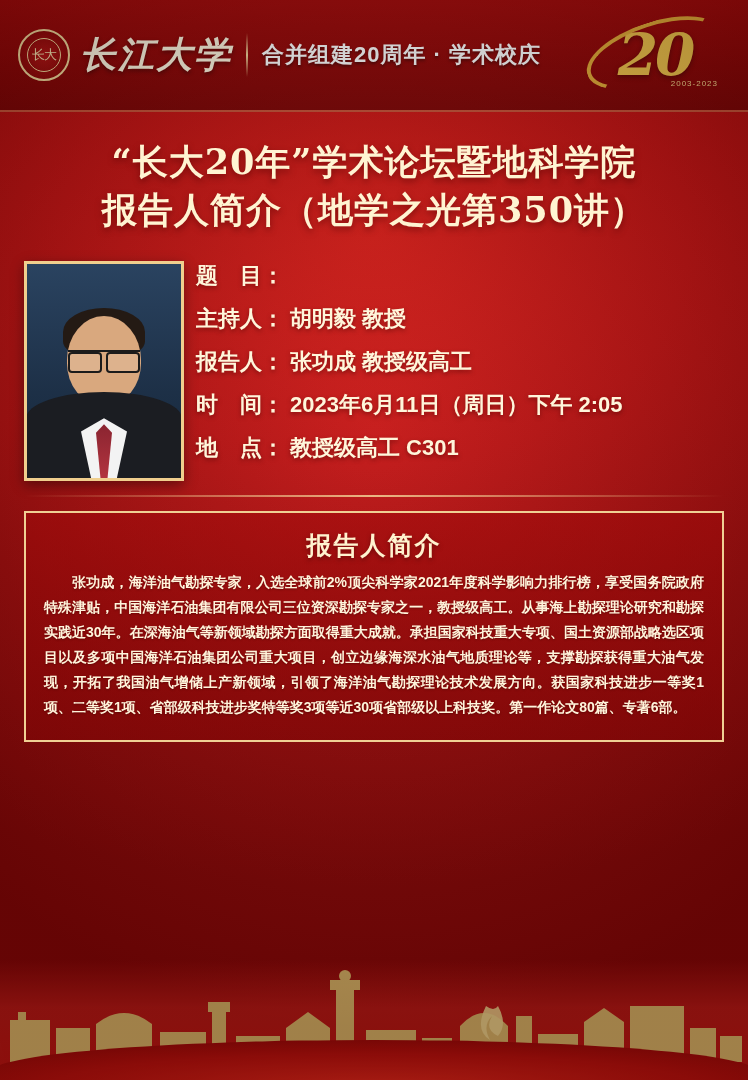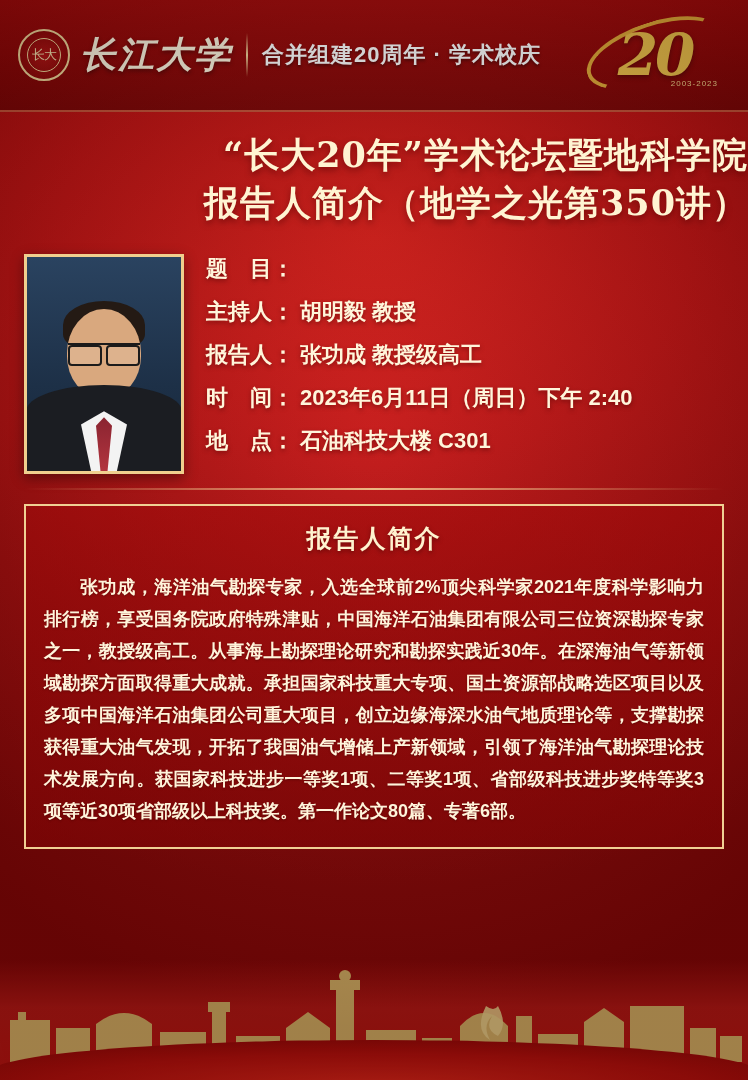--- a/index.html
+++ b/index.html
@@ -116,42 +116,42 @@
   .logo-years {
     position: absolute;
     bottom: 10px; right: 12px;
     font-size: 8px;
     color: #f3d38a;
     letter-spacing: 1px;
   }
 
   
   .title-block {
-    margin-top: 19px;
-    text-align: right;
+    margin-top: 26px;
+    text-align: center;
     position: relative;
     z-index: 3;
   }
   .title-line {
     font-family: "DejaVu Serif", "Liberation Serif", serif;
     font-size: 35px;
     font-weight: 700;
     color: #fff4d2;
     letter-spacing: 1px;
     line-height: 1.36;
     text-shadow: 0 3px 6px rgba(80,0,0,0.55);
   }
 
   
   .info-wrap {
     position: relative;
     z-index: 3;
     display: flex;
     margin: 28px 24px 0 24px;
-    gap: 22px;
+    gap: 12px;
     align-items: flex-start;
   }
   .portrait {
     width: 160px; height: 220px;
     flex: 0 0 auto;
     border: 3px solid #f0cf8e;
     background: linear-gradient(180deg, #2a4360 0%, #1d3047 60%, #16283b 100%);
     position: relative;
     overflow: hidden;
     box-shadow: 0 4px 12px rgba(0,0,0,0.4);
@@ -249,26 +249,26 @@
     border: 2px solid #f0d094;
     background: linear-gradient(180deg, rgba(160,10,10,0.55), rgba(130,5,5,0.55));
     padding: 16px 18px 20px 18px;
   }
   .bio-title {
     text-align: center;
     font-family: "DejaVu Serif", "Liberation Serif", serif;
     font-size: 25px;
     font-weight: 700;
     color: #fff3cf;
-    margin-bottom: 16px;
+    margin-bottom: 8px;
     letter-spacing: 2px;
     text-shadow: 0 2px 4px rgba(60,0,0,0.5);
   }
   .bio-text {
-    font-size: 18px;
+    font-size: 14px;
     line-height: 1.78;
     color: #fff4db;
     text-align: justify;
     text-indent: 2em;
     font-weight: 700;
     text-shadow: 0 1px 2px rgba(60,0,0,0.45);
   }
 
   
   .footer {
@@ -337,25 +337,25 @@
       <div class="info-row">
         <span class="info-label">主持人：</span>
         <span class="info-value">胡明毅  教授</span>
       </div>
       <div class="info-row">
         <span class="info-label">报告人：</span>
         <span class="info-value">张功成  教授级高工</span>
       </div>
       <div class="info-row">
         <span class="info-label">时　间：</span>
-        <span class="info-value">2023年6月11日（周日）下午 2:40</span>
+        <span class="info-value">2023年6月11日（周日）下午 2:05</span>
       </div>
       <div class="info-row">
         <span class="info-label">地　点：</span>
-        <span class="info-value">石油科技大楼 C301</span>
+        <span class="info-value">教授级高工 C301</span>
       </div>
     </div>
   </div>
 
   <div class="divider-line"></div>
 
   <div class="bio-box">
     <div class="bio-title">报告人简介</div>
     <div class="bio-text">张功成，海洋油气勘探专家，入选全球前2%顶尖科学家2021年度科学影响力排行榜，享受国务院政府特殊津贴，中国海洋石油集团有限公司三位资深勘探专家之一，教授级高工。从事海上勘探理论研究和勘探实践近30年。在深海油气等新领域勘探方面取得重大成就。承担国家科技重大专项、国土资源部战略选区项目以及多项中国海洋石油集团公司重大项目，创立边缘海深水油气地质理论等，支撑勘探获得重大油气发现，开拓了我国油气增储上产新领域，引领了海洋油气勘探理论技术发展方向。获国家科技进步一等奖1项、二等奖1项、省部级科技进步奖特等奖3项等近30项省部级以上科技奖。第一作论文80篇、专著6部。</div>
   </div>

